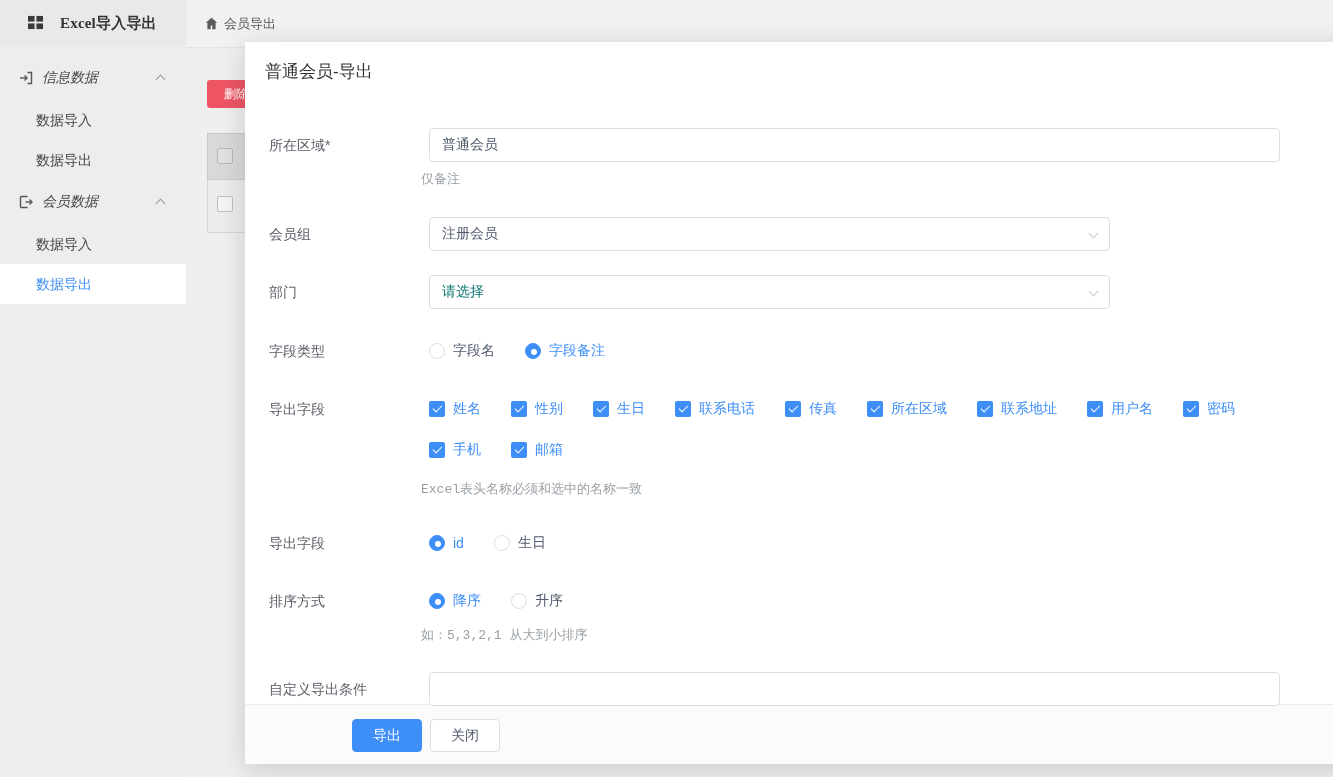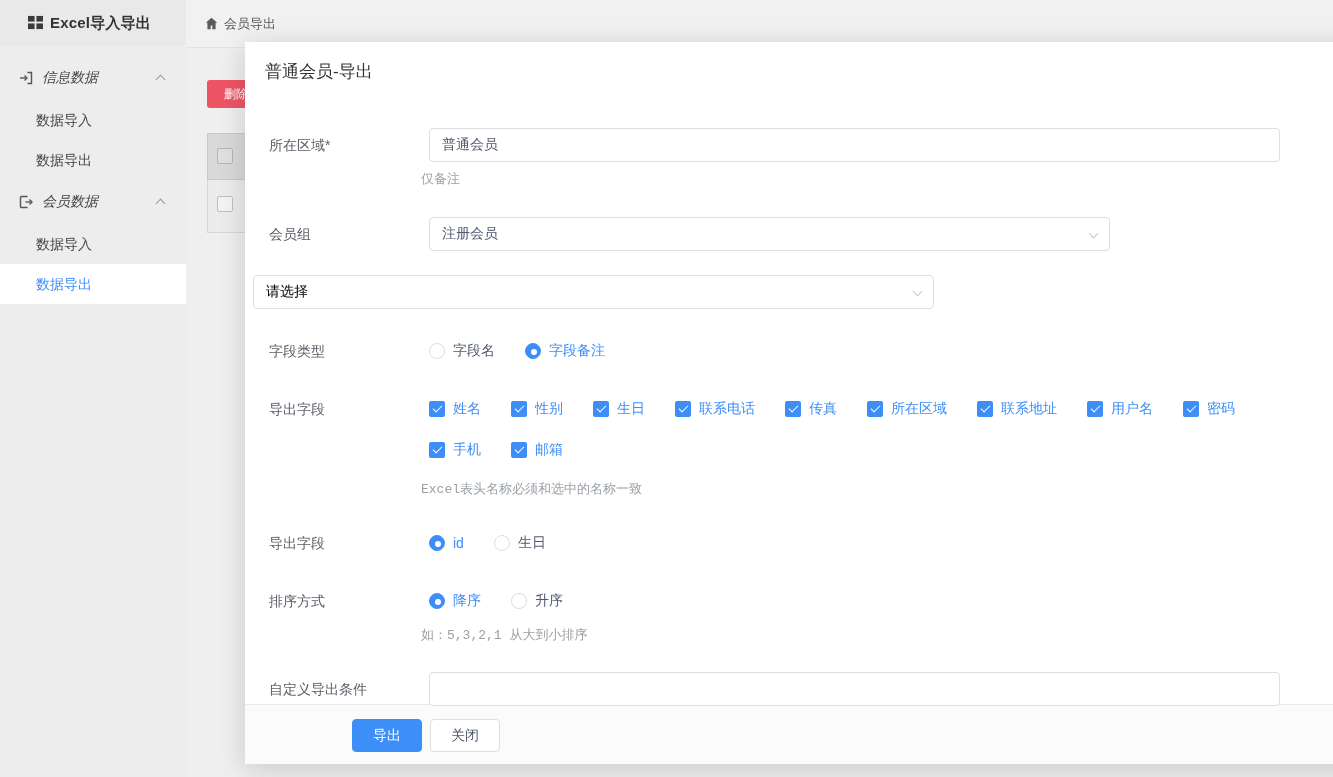--- a/index.html
+++ b/index.html
@@ -4,22 +4,22 @@
 <style>
   * { margin:0; padding:0; box-sizing:border-box; }
   html,body { width:1333px; height:777px; overflow:hidden; }
   body {
     font-family:"Liberation Sans","DejaVu Sans",sans-serif;
     background:#efefef; color:#515a6e; font-size:14px; position:relative;
   }
 
   
   .sidebar { position:absolute; left:0; top:0; width:186px; height:777px; background:#ededed; z-index:2; }
-  .logo { height:46px; display:flex; align-items:center; padding-left:28px; gap:6px;
-          background:#e9e9e9; }
+  .logo { height:46px; display:flex; align-items:center; padding-left:28px; gap:16px;
+          background:#e9e9e9;font-family:Liberation Serif, serif; }
   .logo-title { font-size:15px; font-weight:bold; color:#333; letter-spacing:.2px; }
   .menu { padding-top:10px; }
   .group-header { height:44px; display:flex; align-items:center; padding-left:18px; gap:8px;
                   color:#444; cursor:pointer; position:relative;font-style:italic; }
   .gicon { width:16px; height:16px; display:inline-flex; }
   .chev-up { position:absolute; right:22px; top:20px; width:7px; height:7px;
              border-left:1.5px solid #9a9a9a; border-top:1.5px solid #9a9a9a;
              transform:rotate(45deg); }
   .menu-item { height:40px; line-height:40px; padding-left:36px; color:#454545; cursor:pointer; }
   .menu-item.active { background:#ffffff; color:#3d8ef7; }
@@ -56,21 +56,21 @@
   .m-label { width:152px; margin-left:24px; line-height:34px; color:#5a5e66; flex:none; }
   .m-ctrl { margin-left:8px; display:flex; align-items:center; }
   .ipt { height:34px; border:1px solid #dcdee2; border-radius:4px; padding:0 12px;
          font-size:14px; color:#515a6e; background:#fff; outline:none;
          font-family:"Liberation Sans","DejaVu Sans",sans-serif; }
   .ipt.w-full { width:851px; }
   .m-hint { position:absolute; left:176px; font-size:13px; color:#9aa0a6; line-height:20px; z-index:2;font-family:Liberation Mono, monospace; }
   .select { width:681px; height:34px; border:1px solid #dcdee2; border-radius:4px;
             background:#fff; display:flex; align-items:center; padding:0 30px 0 12px;
             position:relative; cursor:pointer; }
-  .select .placeholder { color:#000000; }
+  .select .placeholder { color:#0f766e; }
   .sel-chev { position:absolute; right:12px; top:12px; width:7px; height:7px;
               border-right:1.4px solid #c5c8ce; border-bottom:1.4px solid #c5c8ce;
               transform:rotate(45deg); }
   .opt-group { display:flex; align-items:center; gap:30px; }
   .opt { display:flex; align-items:center; gap:8px; cursor:pointer; }
   .rd { width:16px; height:16px; border-radius:50%; border:1px solid #dcdee2; background:#fff; flex:none; position:relative; }
   .rd.on { background:#3d8ef7; border-color:#3d8ef7; }
   .rd.on::after { content:""; position:absolute; left:5px; top:5px; width:6px; height:6px;
                   border-radius:50%; background:#fff; }
   .cb { width:16px; height:16px; border-radius:2px; background:#3d8ef7; flex:none; position:relative; }
@@ -217,20 +217,21 @@
     <div class="m-label">会员组</div>
     <div class="m-ctrl">
       <div class="select">
         <span>注册会员</span>
         <span class="sel-chev"></span>
       </div>
     </div>
   </div>
 
   <div class="m-row r-dept">
+    <div class="m-label">部门</div>
     <div class="m-ctrl">
       <div class="select">
         <span class="placeholder">请选择</span>
         <span class="sel-chev"></span>
       </div>
     </div>
   </div>
 
   <div class="m-row r-ftype">
     <div class="m-label">字段类型</div>

